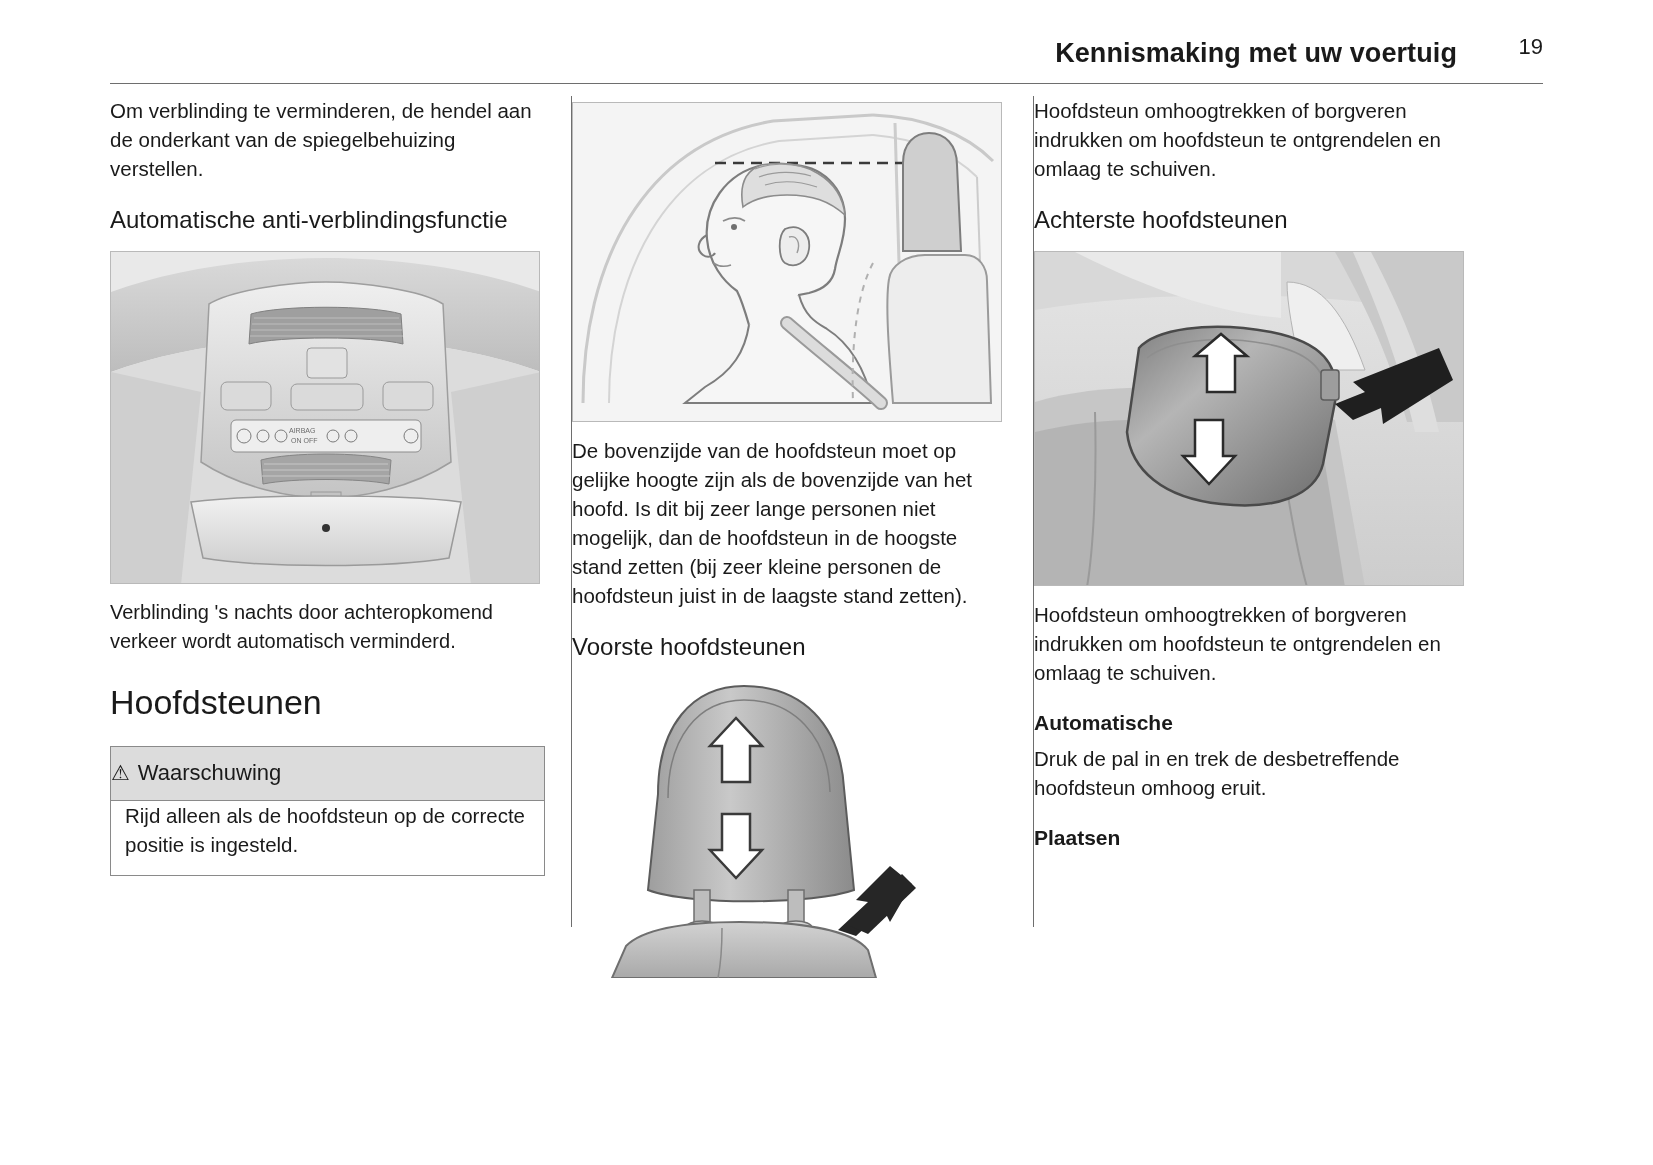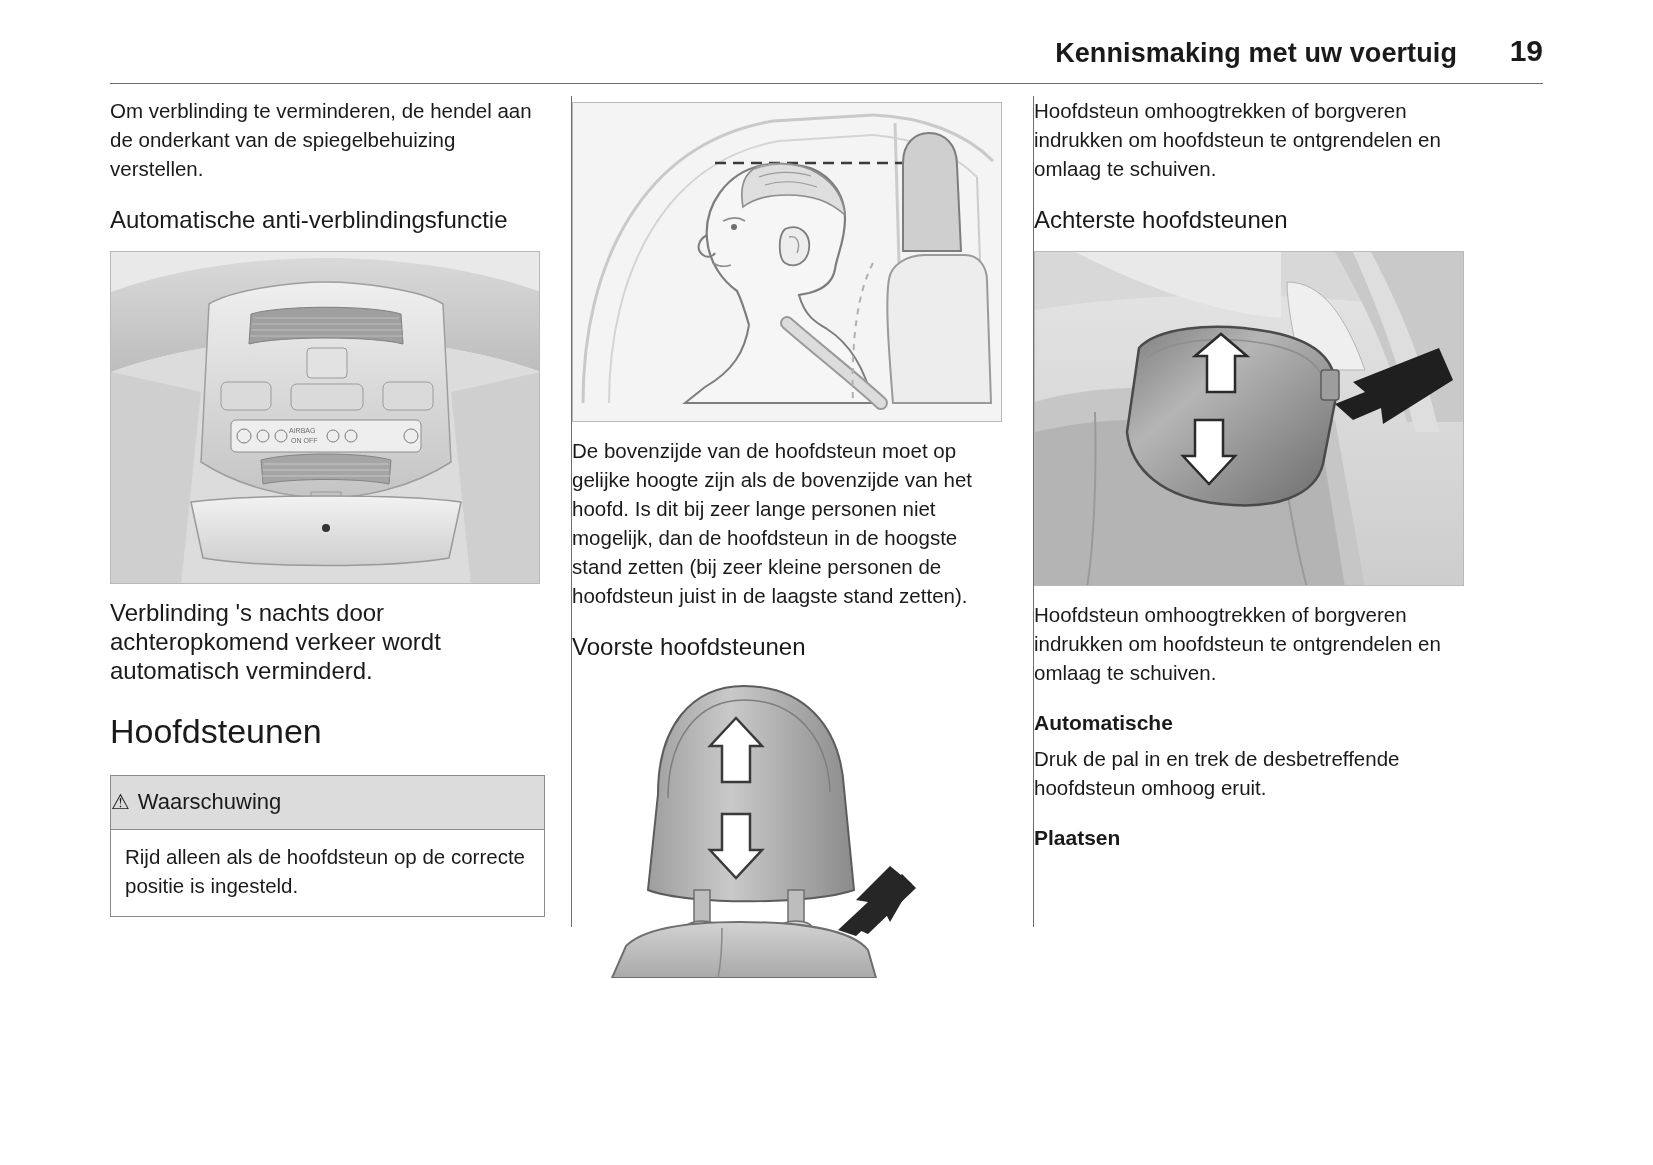--- a/index.html
+++ b/index.html
@@ -34,22 +34,22 @@
     top: 0;
     font-size: 27px;
     font-weight: bold;
     letter-spacing: 0.1px;
     white-space: nowrap;
   }
   .header-pageno {
     position: absolute;
     right: 0;
     top: -4px;
-    font-size: 30px;
-    font-weight: bold;
+    font-size: 22px;
+    font-weight: normal;
   }
   .header-rule {
     position: absolute;
     left: 0;
     right: 0;
     top: 45px;
     height: 1px;
     background: #6e6e6e;
   }
 
@@ -110,21 +110,21 @@
   .warning-head {
     background: #dcdcdc;
     border-bottom: 1px solid #8a8a8a;
     text-align: left;
     font-size: 22px;
     padding: 13px 0 14px 0;
     line-height: 26px;
   }
   .warning-head .wicon { margin-right: 8px; font-size: 21px; }
   .warning-body {
-    padding: 12px 14px 16px 14px;
+    padding: 0 14px 16px 14px;
     font-size: 20.5px;
     line-height: 29px;
   }
 
   
   ul.bullets {
     list-style: none;
     margin: 6px 0 0 0;
     padding: 0;
   }
@@ -148,21 +148,21 @@
 
   
   .figure {
     position: relative;
     border: 1px solid #b9b9b9;
     background: #efefef;
     overflow: hidden;
     margin: 6px 0 14px 0;
   }
   .fig-caption {
-    font-size: 24px;
+    font-size: 20px;
     line-height: 29px;
     margin-bottom: 12px;
   }
 
   
   .fig-mirror { width: 430px; height: 333px; }
   
   .fig-head { width: 430px; height: 320px; background:#f4f4f4; }
   
   .fig-front { width: 430px; height: 300px; background:#ffffff; border:none;}

